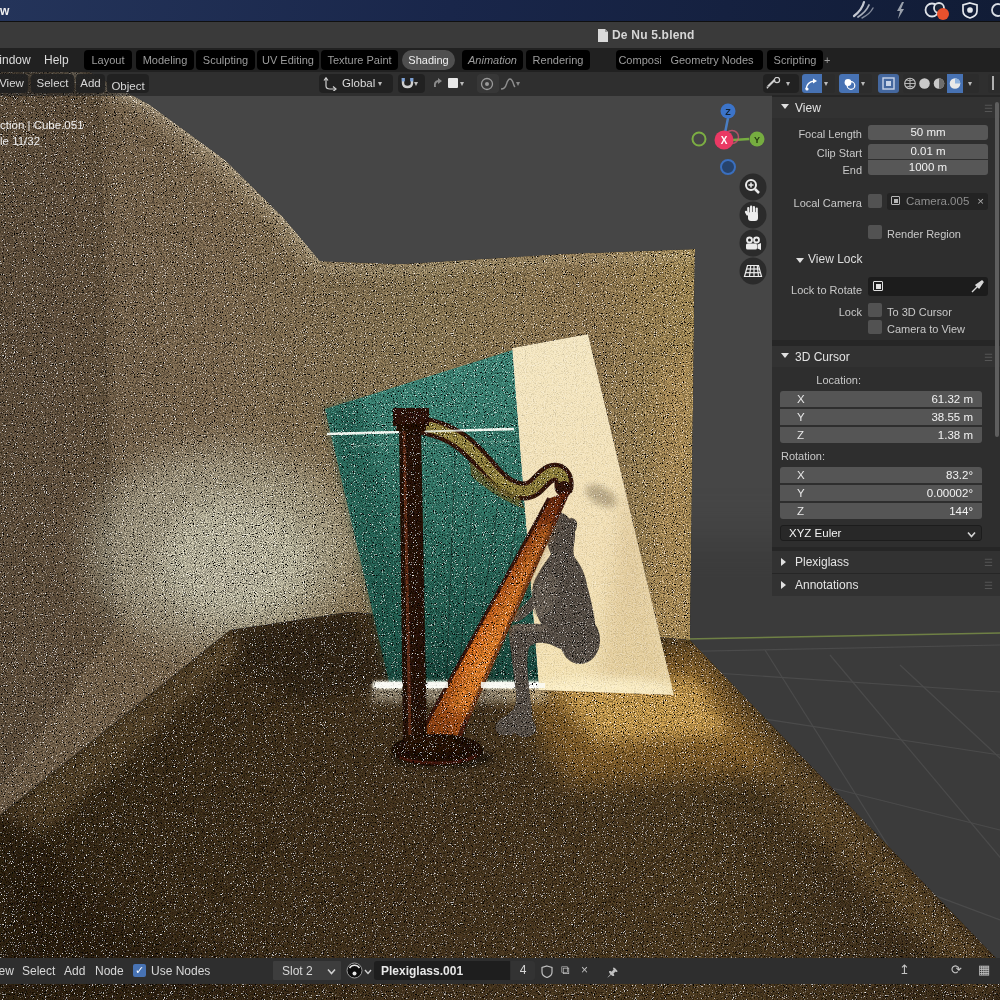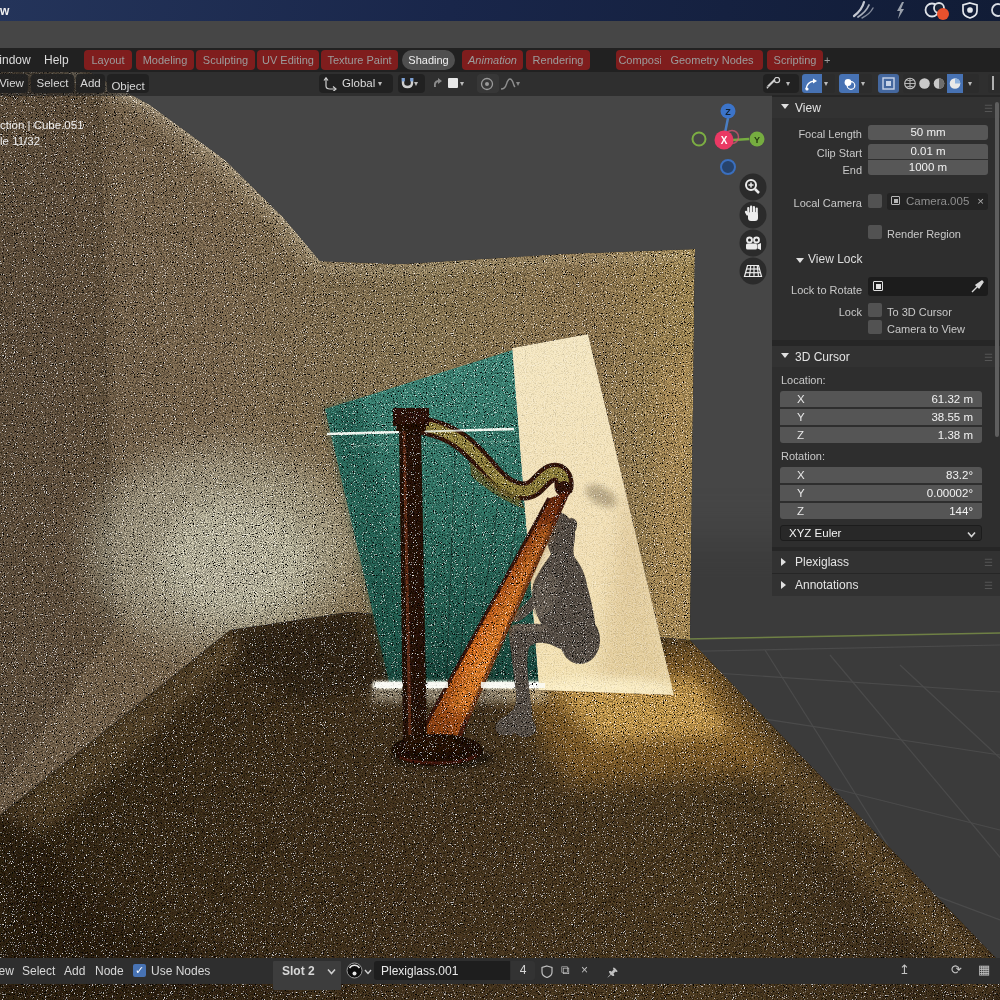--- a/index.html
+++ b/index.html
@@ -10,21 +10,21 @@
   
   #menubar{left:0;top:0;width:1000px;height:21px;background:linear-gradient(100deg,#24345a,#19264a 45%,#111c36);}
   #menubar .mw{left:0;top:4px;color:#f0f0f0;font-size:12px;font-weight:bold;}
   
   #titlebar{left:0;top:21px;width:1000px;height:27px;background:#3a3a3a;border-top:1px solid #101010;}
   #titlebar .t{width:100%;text-align:center;top:6px;color:#d6d6d6;font-size:12px;font-weight:bold;letter-spacing:.2px;}
   
   #tabbar{left:0;top:48px;width:1000px;height:24px;background:#212121;color:#ababab;font-size:12px;}
   .wtab{font-size:11px;}
   .menuitem{top:5px;color:#dcdcdc;}
-  .wtab{top:2px;height:20px;line-height:20px;border-radius:4px;background:#7f1d1d;color:#9c9c9c;text-align:center;font-size:11px;}
+  .wtab{top:2px;height:20px;line-height:20px;border-radius:4px;background:#000000;color:#9c9c9c;text-align:center;font-size:11px;}
   .wtab.active{background:#4f4f4f;color:#f0f0f0;}
   .wtab.plus{background:transparent;color:#9e9e9e;}
   
   #vheader{left:0;top:72px;width:1000px;height:24px;background:rgba(30,30,30,0.55);}
   .hbtn{top:2px;height:19px;line-height:19px;padding:0 9px;background:rgba(33,33,33,0.92);border-radius:4px;color:#d8d8d8;font-size:11.5px;}
   
   #npanel{left:772px;top:95px;width:228px;height:497px;background:#262626;font-size:11px;color:#cccccc;}
   .phead{position:absolute;left:0;width:228px;height:22px;background:#323232;color:#e3e3e3;}
   .phead .tri{position:absolute;left:9px;top:7px;width:0;height:0;}
   .tri.open{border-left:4px solid transparent;border-right:4px solid transparent;border-top:5px solid #e0e0e0;}
@@ -316,20 +316,27 @@
         <circle cx="99" cy="8" r="5" fill="#1a2436" stroke="#dfe3e8" stroke-width="1.8"></circle>
         <circle cx="103" cy="14" r="6" fill="#e8512d"></circle>
       </g>
       <g stroke="#e4e7ec" stroke-width="1.7" fill="none">
         <path d="M130,3 L137,5 L137,11 Q137,16 130,18 Q123,16 123,11 L123,5 Z"></path>
         <circle cx="130" cy="10" r="2" fill="#e4e7ec"></circle>
       </g>
       <circle cx="158" cy="10" r="6" fill="none" stroke="#d8dce2" stroke-width="1.8"></circle>
     </svg>
   </div>
+  <div class="abs" id="titlebar">
+    <div class="abs t" style="left:612px;width:auto;text-align:left;">De Nu 5.blend</div>
+    <svg class="abs" style="left:597px;top:7px;" width="12" height="14" viewBox="0 0 12 14">
+      <path d="M1,0 L8,0 L11,3 L11,13 L1,13 Z" fill="#d9d9d9"></path>
+      <path d="M8,0 L8,3 L11,3 Z" fill="#9a9a9a"></path>
+    </svg>
+  </div>
   <div class="abs" id="tabbar">
     <div class="abs menuitem" style="left:-12px;">Window</div>
     <div class="abs menuitem" style="left:44px;">Help</div>
     <div class="abs wtab" style="left:84px;width:48px;">Layout</div>
     <div class="abs wtab" style="left:136px;width:58px;">Modeling</div>
     <div class="abs wtab" style="left:196px;width:59px;">Sculpting</div>
     <div class="abs wtab" style="left:257px;width:62px;">UV Editing</div>
     <div class="abs wtab" style="left:321px;width:77px;">Texture Paint</div>
     <div class="abs wtab active" style="left:402px;width:53px;border-radius:10px;">Shading</div>
     <div class="abs wtab" style="left:462px;width:61px;font-style:italic;">Animation</div>
@@ -462,21 +469,21 @@
       <div class="chk" style="left:96px;top:202px;"></div>
       <div class="lab" style="left:115px;top:205px;width:110px;text-align:left;">Camera to View</div>
     </div>
 
     <div class="phead" style="top:251px;">
       <div class="tri open"></div>
         <div class="pt">3D Cursor</div>
       <div class="dots" style="top:6px;">☰</div>
     </div>
     <div class="pbody" style="top:272px;height:180px;">
-      <div class="lab" style="left:9px;top:7px;width:80px;text-align:left;">Location:</div>
+      <div class="lab" style="left:9px;top:7px;width:80px;text-align:right;">Location:</div>
       <div class="field vrow" style="left:8px;top:24px;border-radius:3px 3px 0 0;">
           <span class="vx">X</span>
           <span class="vv">61.32 m</span>
         </div>
       <div class="field vrow" style="left:8px;top:42px;">
           <span class="vx">Y</span>
           <span class="vv">38.55 m</span>
         </div>
       <div class="field vrow" style="left:8px;top:60px;border-radius:0 0 3px 3px;">
           <span class="vx">Z</span>
@@ -516,35 +523,35 @@
     <div style="position:absolute;right:1px;top:7px;width:4px;height:335px;background:#5e5e5e;border-radius:2px;"></div>
   </div>
 
   <div class="abs" id="shaderbar">
     <div class="abs" style="left:-12px;top:6px;">View</div>
     <div class="abs" style="left:22px;top:6px;">Select</div>
     <div class="abs" style="left:64px;top:6px;">Add</div>
     <div class="abs" style="left:95px;top:6px;">Node</div>
     <div class="abs" style="left:133px;top:6px;width:13px;height:13px;background:#4772b3;border-radius:2px;color:#fff;font-size:11px;text-align:center;line-height:13px;">✓</div>
     <div class="abs" style="left:151px;top:6px;">Use Nodes</div>
-    <div class="abs" style="left:273px;top:3px;width:68px;height:29px;background:#3d3d3d;border-radius:1px;font-weight:bold;">
+    <div class="abs" style="left:273px;top:3px;width:68px;height:19px;background:#3d3d3d;border-radius:1px;">
       <span class="abs" style="left:9px;top:3px;">Slot 2</span>
         <svg class="abs" style="right:5px;top:7px;" width="9" height="7" viewBox="0 0 9 7">
           <path d="M1,1.5 L4.5,5.5 L8,1.5" stroke="#cfcfcf" stroke-width="1.5" fill="none"></path>
         </svg>
     </div>
     <svg class="abs" style="left:346px;top:4px;" width="17" height="17" viewBox="0 0 17 17">
       <circle cx="8.5" cy="8.5" r="7.5" fill="#0d0d0d" stroke="#9a9a9a" stroke-width="1"></circle>
       <path d="M3.5,6 A6,6 0 0 1 13.5,6" stroke="#e8e8e8" stroke-width="1.6" fill="none"></path>
       <circle cx="8.5" cy="11.5" r="2" fill="#e8e8e8"></circle>
     </svg>
     <svg class="abs" style="left:364px;top:11px;" width="8" height="6" viewBox="0 0 8 6">
         <path d="M1,1 L4,4.5 L7,1" stroke="#cfcfcf" stroke-width="1.4" fill="none"></path>
       </svg>
-    <div class="abs" style="left:374px;top:3px;width:136px;height:19px;background:#1e1e1e;border-radius:3px 0 0 3px;">
+    <div class="abs" style="left:374px;top:3px;width:136px;height:19px;background:#1e1e1e;border-radius:3px 0 0 3px;font-weight:bold;">
       <span class="abs" style="left:7px;top:3px;color:#e8e8e8;">Plexiglass.001</span>
     </div>
     <div class="abs" style="left:511px;top:3px;width:24px;height:19px;background:#333;border-radius:0 3px 3px 0;text-align:center;line-height:19px;">4</div>
     <svg class="abs" style="left:541px;top:7px;" width="12" height="13" viewBox="0 0 12 13">
       <path d="M6,1 L11,2.5 L11,7 Q11,11 6,12.5 Q1,11 1,7 L1,2.5 Z" stroke="#c0c0c0" stroke-width="1.2" fill="none"></path>
     </svg>
     <div class="abs" style="left:561px;top:5px;color:#c0c0c0;">⧉</div>
     <div class="abs" style="left:581px;top:5px;color:#c0c0c0;">×</div>
     <div class="abs" style="left:607px;top:5px;color:#c0c0c0;">🖈</div>
     <div class="abs" style="left:899px;top:4px;color:#c5c5c5;font-size:13px;">↥</div>

